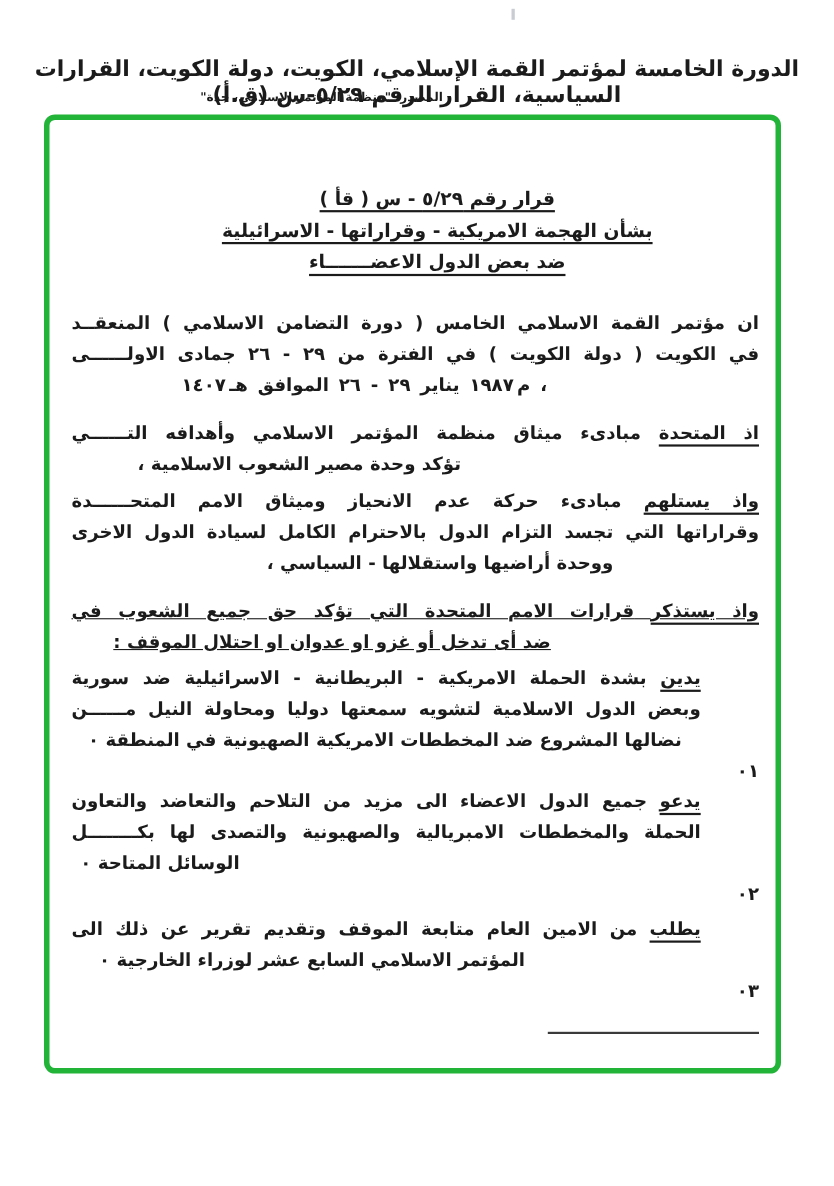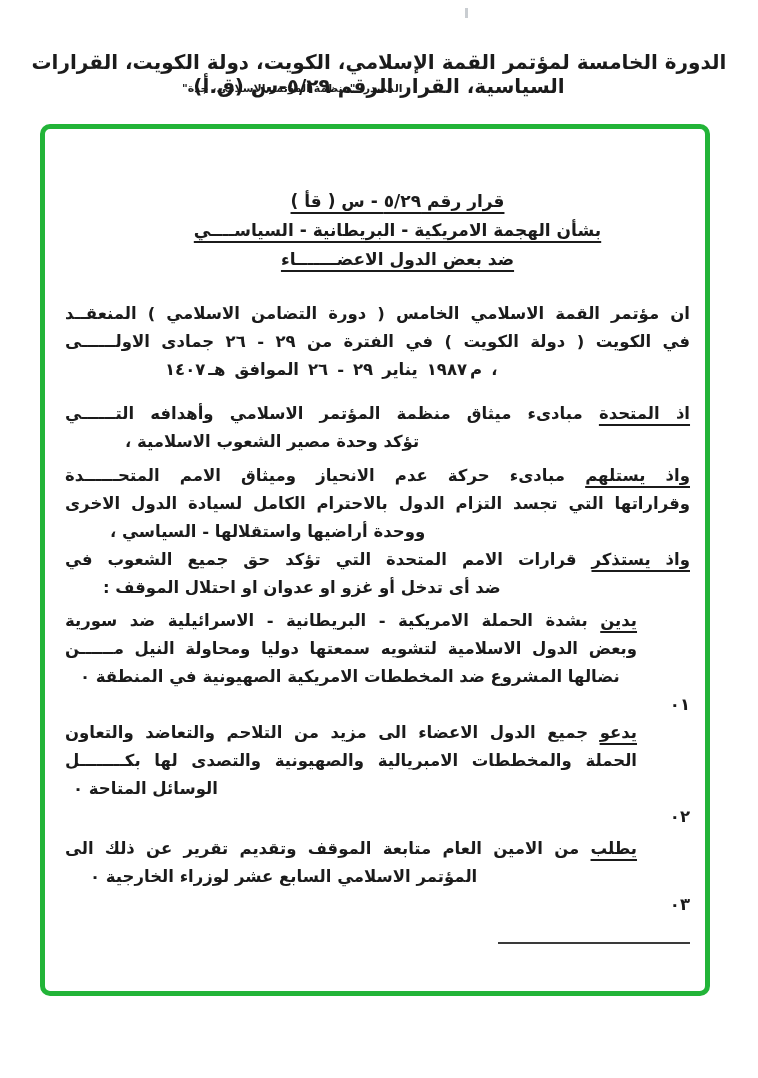--- a/index.html
+++ b/index.html
@@ -10,21 +10,21 @@
   .hdr-title{
     position:absolute;top:50px;left:0;width:758px;text-align:center;
     direction:rtl;font-size:20px;font-weight:700;letter-spacing:0;
   }
   .hdr-source{
     position:absolute;top:82px;left:182px;direction:rtl;
     font-size:11px;font-weight:700;
   }
   .tick{position:absolute;top:8px;left:465px;width:3px;height:10px;background:#c9cdd1;}
   .green-box{
-    position:absolute;left:40px;top:124px;width:670px;height:872px;
+    position:absolute;left:40px;top:104px;width:670px;height:872px;
     box-sizing:border-box;border:5px solid #22b438;border-radius:10px;
     background:#ffffff;
   }
   .content{
     box-sizing:border-box;width:100%;height:100%;
     padding:58px 15px 0 20px;direction:rtl;
     font-size:16.5px;font-weight:700;
   }
   .line{height:28px;line-height:28px;white-space:nowrap;}
   .just{text-align:justify;text-align-last:justify;}
@@ -33,21 +33,21 @@
   .title-block .line{height:29px;line-height:29px;}
   .p1{margin-top:26px;}
   .tokens{
     display:flex;direction:ltr;gap:9px;margin-left:100px;height:28px;
     line-height:28px;align-items:baseline;
   }
   .tokens span:nth-child(1){margin-right:-6px;}
   .tokens span:nth-child(8){margin-right:-6px;}
   .p2{margin-top:16px;}
   .p3{margin-top:6px;}
-  .p4{margin-top:0px;}
+  .p4{margin-top:16px;text-decoration:underline;}
   .short-l{text-align:left;}
   .item{display:flex;direction:ltr;margin-top:0px;flex-direction:column;}
   .item.first{margin-top:5px;}
   .item.third{margin-top:4px;}
   .item-text{width:572px;}
   .item-num{
     width:34px;text-align:right;direction:ltr;height:28px;line-height:28px;
     margin-left:auto;
   }
   .rule{
@@ -60,21 +60,21 @@
 <div class="tick"></div>
 
 <div class="hdr-title">الدورة الخامسة لمؤتمر القمة الإسلامي، الكويت، دولة الكويت، القرارات السياسية، القرار الرقم ٥/٢٩-س (ق.أ)</div>
 <div class="hdr-source">المصدر:  "منظمة المؤتمر الإسلامي، جدة"</div>
 
 <div class="green-box">
   <div class="content">
 
     <div class="title-block">
       <div class="line"><span class="u">قرار رقم  ٥/٢٩ - س ( قأ )</span></div>
-      <div class="line"><span class="u">بشأن الهجمة الامريكية - البريطانية -  السياســــي</span></div>
+      <div class="line"><span class="u">بشأن الهجمة الامريكية - وقراراتها -  الاسرائيلية</span></div>
       <div class="line"><span class="u">ضد بعض الدول الاعضـــــــاء</span></div>
     </div>
 
     <div class="p1">
       <div class="line just">ان مؤتمر القمة الاسلامي الخامس (  دورة  التضامن  الاسلامي )  المنعقــد</div>
       <div class="line just">في الكويت (  دولة  الكويت )  في الفترة من ٢٦‎ ‎-‎ ‎٢٩ جمادى الاولــــــى</div>
       <div class="tokens">
         <span>١٤٠٧</span>
         <span>هـ</span>
         <span>الموافق</span>
@@ -95,21 +95,21 @@
       </div>
       <div class="line short-l" style="padding-left:60px;">تؤكد وحدة مصير الشعوب الاسلامية ،</div>
     </div>
 
     <div class="p3">
       <div class="line just">
         <span class="u">واذ يستلهم</span>
         <span>مبادىء حركة عدم الانحياز وميثاق الامم المتحــــــدة</span>
       </div>
       <div class="line just">وقراراتها التي تجسد التزام الدول بالاحترام الكامل لسيادة الدول الاخرى</div>
-      <div class="line short-l" style="padding-left:45px;">ووحدة أراضيها واستقلالها - السياسي ،</div>
+      <div class="line short-l" style="padding-left:45px;text-align:center;">ووحدة أراضيها واستقلالها - السياسي ،</div>
     </div>
 
     <div class="p4">
       <div class="line just">
         <span class="u">واذ يستذكر</span>
         <span>قرارات الامم المتحدة التي تؤكد حق جميع الشعوب في</span>
       </div>
       <div class="line short-l" style="padding-left:38px;">ضد أى تدخل أو غزو او عدوان او احتلال الموقف :</div>
     </div>
 

